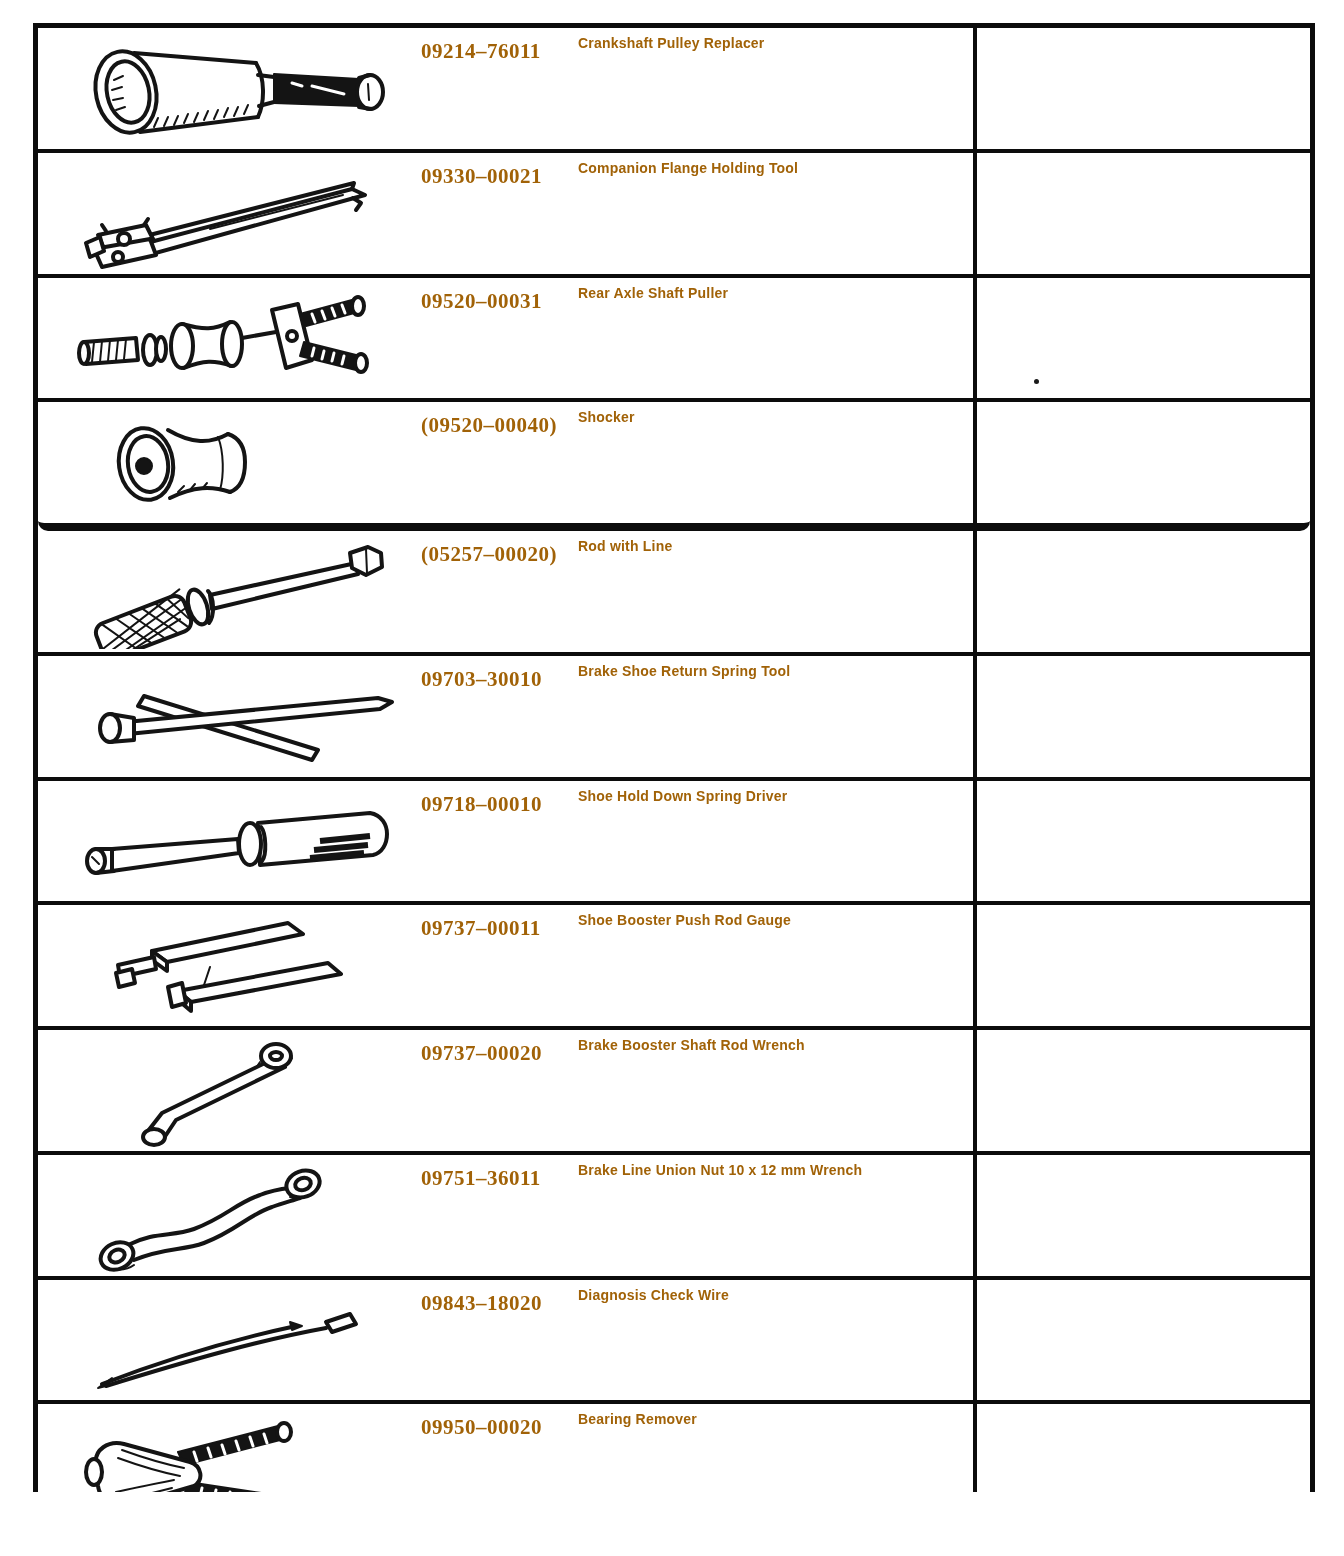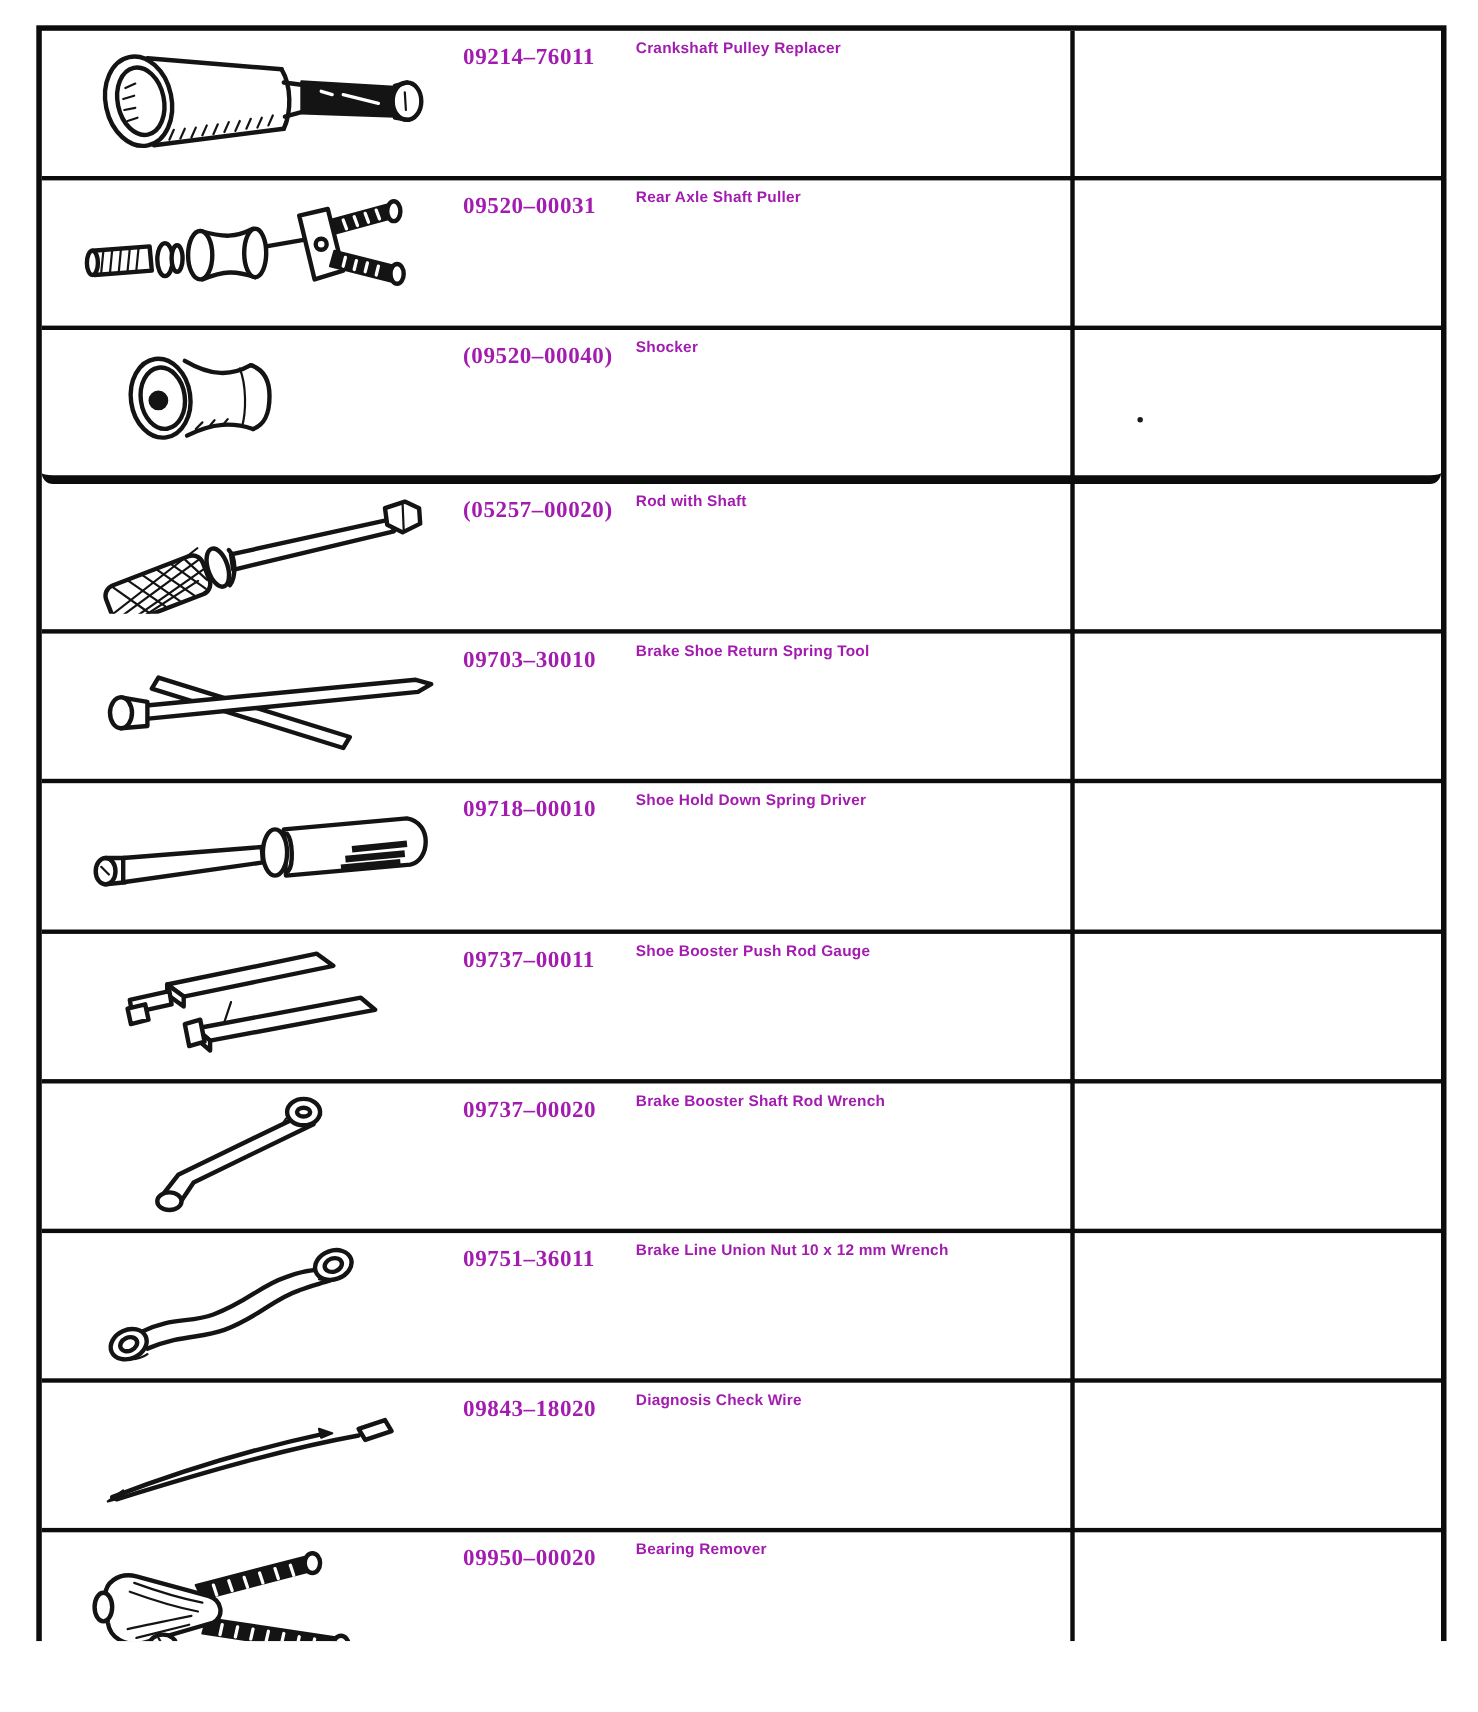--- a/index.html
+++ b/index.html
@@ -1,17 +1,17 @@
 <!DOCTYPE html>
 <html><head>
 <meta charset="utf-8">
 <style>
   html,body{margin:0;padding:0;background:#ffffff;}
   .page{position:relative;width:1344px;height:1492px;background:#ffffff;overflow:hidden;
-        font-family:"Liberation Sans",sans-serif;color:#a21caf;}
+        font-family:"Liberation Sans",sans-serif;color:#a16207;}
   .sst-table{position:absolute;left:33px;top:23px;width:1282px;height:1511px;
              box-sizing:border-box;border:5px solid #0c0c0c;background:#fff;
              display:flex;flex-direction:column;}
   .row{position:relative;flex:1;border-bottom:4px solid #0c0c0c;}
   .row.thick{border-bottom-width:8px;border-radius:10px;}
   .row:last-child{border-bottom:none;}
   .vline{position:absolute;left:935px;top:0;bottom:0;width:4px;background:#0c0c0c;z-index:5;}
   .illo{position:absolute;left:22px;top:2px;width:372px;height:116px;}
   .illo svg{width:100%;height:100%;display:block;}
   .part{position:absolute;left:383px;top:12px;width:170px;
@@ -50,20 +50,38 @@
           <path class="w" d="M252,56 L284,64 M232,53 l10,3"></path>
           <ellipse class="f" cx="310" cy="62" rx="13" ry="17"></ellipse>
           <path class="s" d="M299,48 L310,45 M299,77 L311,79"></path>
           <path class="h" d="M308,54 l1,16"></path>
         </svg>
       </div>
       <div class="part">09214–76011</div>
       <div class="name">Crankshaft Pulley Replacer</div>
     </div>
 
+    <div class="row">
+      <div class="illo">
+        <svg viewBox="0 0 372 116">
+          <path class="f" d="M60,95 L292,34 L305,40 L74,104 Z"></path>
+          <path class="s" d="M60,95 L62,87 L294,28 L292,34"></path>
+          <path class="h" d="M150,74 L283,40"></path>
+          <path class="s" d="M293,43 L301,48 L296,55"></path>
+          <path class="f" d="M38,80 L86,70 L94,86 L46,98 Z"></path>
+          <path class="f" d="M34,94 L90,84 L96,100 L42,112 Z"></path>
+          <path class="f" d="M26,88 L40,82 L44,96 L30,102 Z"></path>
+          <circle class="f" cx="64" cy="84" r="6"></circle>
+          <circle class="f" cx="58" cy="102" r="5"></circle>
+          <path class="s" d="M46,76 L42,70 M84,70 L88,64"></path>
+        </svg>
+      </div>
+      <div class="part">09330–00021</div>
+      <div class="name">Companion Flange Holding Tool</div>
+    </div>
 
     <div class="row">
       <div class="illo">
         <svg viewBox="0 0 372 116">
           <path class="f" d="M24,62 L76,58 L78,80 L26,84 Z"></path>
           <path class="h" d="M34,62 l-2,20 M42,61 l-2,21 M50,60 l-2,21 M58,60 l-2,20 M66,59 l-2,20"></path>
           <ellipse class="f" cx="24" cy="73" rx="5" ry="11"></ellipse>
           <ellipse class="f" cx="90" cy="70" rx="7" ry="15"></ellipse>
           <ellipse class="f" cx="101" cy="69" rx="5" ry="12"></ellipse>
           <path class="f" d="M122,44 C144,50 154,50 170,42 L172,86 C154,80 144,80 124,88 Z"></path>
@@ -109,21 +127,21 @@
             <rect class="f" x="36" y="74" width="94" height="37" rx="10"></rect>
             <path class="h" d="M46,76 l22,33 M60,74 l24,35 M74,74 l24,35 M88,74 l24,35 M102,74 l22,33 M116,76 l12,24 M128,80 l-88,24 M130,70 l-92,28 M120,98 l-66,14 M128,90 l-80,20"></path>
           </g>
           <ellipse class="f" cx="138" cy="74" rx="9" ry="18" transform="rotate(-18 138 74)"></ellipse>
           <path class="s" d="M148,58 C154,64 155,82 149,90"></path>
           <path class="f" d="M290,20 L308,14 L321,20 L322,34 L306,42 L292,35 Z"></path>
           <path class="h" d="M306,16 L307,40"></path>
         </svg>
       </div>
       <div class="part">(05257–00020)</div>
-      <div class="name">Rod with Shaft</div>
+      <div class="name">Rod with Line</div>
     </div>
 
     <div class="row">
       <div class="illo">
         <svg viewBox="0 0 372 116">
           <path class="f" d="M84,38 L258,92 L252,102 L78,48 Z"></path>
           <path class="f" d="M66,64 L318,40 L332,44 L320,51 L68,76 Z"></path>
           <path class="w" d="M240,52 L306,46"></path>
           <path class="f" d="M50,56 L74,60 L74,82 L50,84 Z"></path>
           <ellipse class="f" cx="50" cy="70" rx="10" ry="14"></ellipse>

